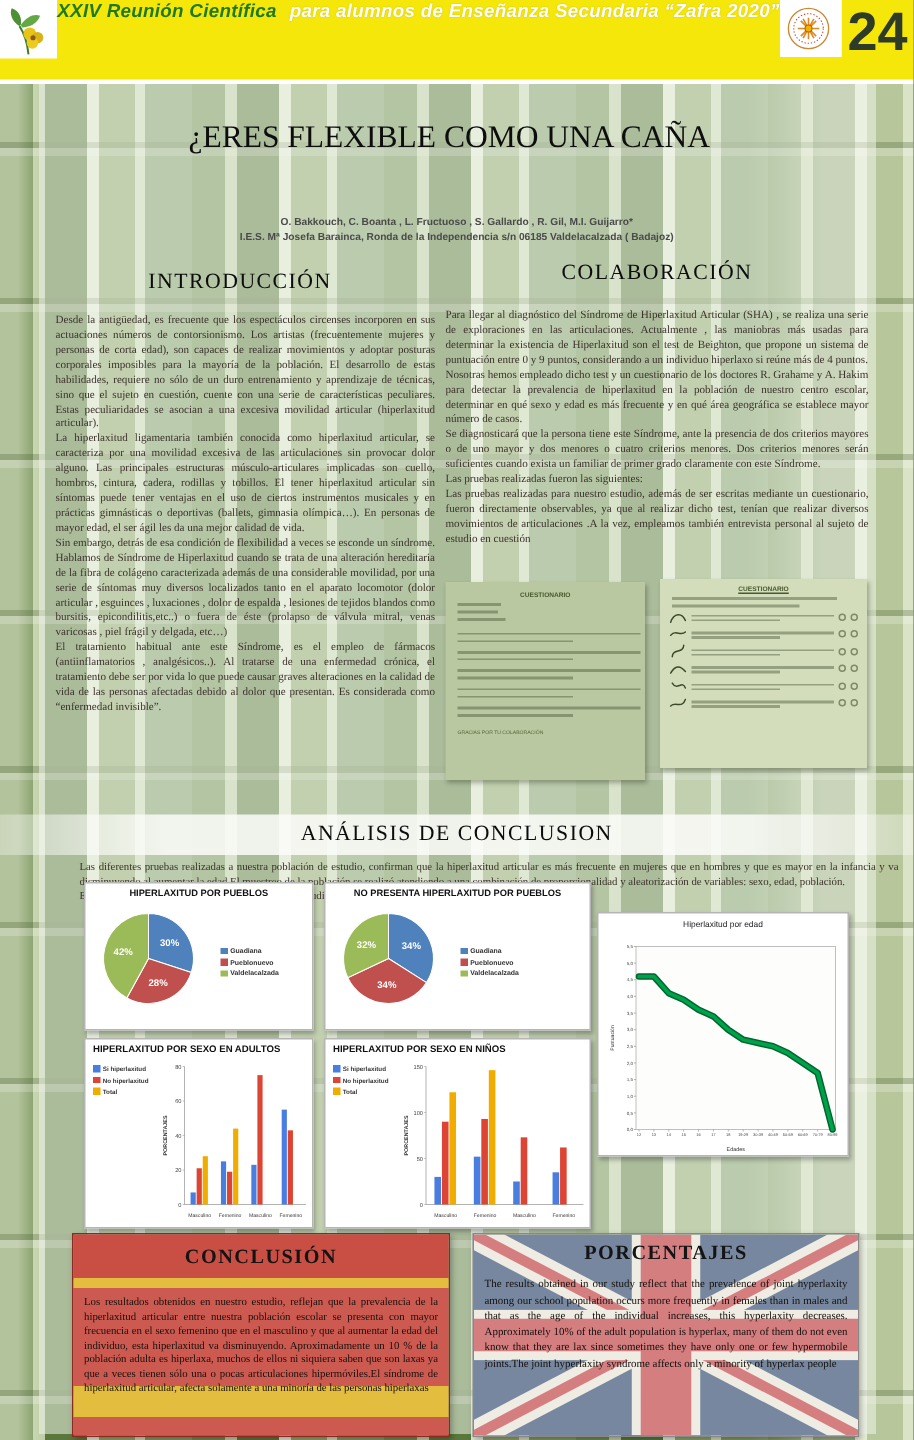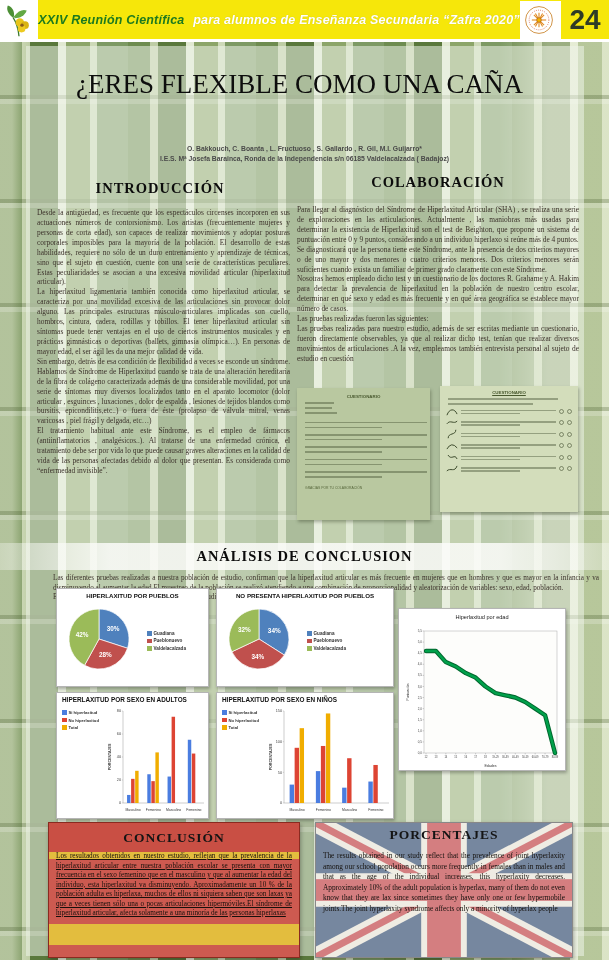--- a/index.html
+++ b/index.html
@@ -6,33 +6,33 @@
   .poster{position:relative;width:609px;height:960px;overflow:hidden;
     font-family:"Liberation Serif",serif;
     background-color:#a3b886;
     background-image:
       repeating-linear-gradient(180deg, rgba(0,0,0,0) 0 95px, rgba(70,90,45,.28) 95px 99px, rgba(255,255,255,.22) 99px 104px),
       linear-gradient(90deg, rgba(235,240,218,.55) 0 12px, rgba(0,0,0,0) 30px 82%, rgba(235,240,215,.45) 90% 100%),
       repeating-linear-gradient(90deg, #6e8c50 0 22px, #becda5 22px 30px, #5a783c 30px 58px, #e1e9d2 58px 66px, #8ca569 66px 90px, #cdd9b8 90px 97px, #7d9a64 97px 128px);
   }
   .veil{position:absolute;left:26px;right:25px;top:46px;bottom:4px;background:rgba(239,244,233,.55);}
   
-  .topbar{position:absolute;top:0;left:0;right:0;height:42px;background:#f6e70a;display:flex;align-items:center;border-bottom:3px solid #fff;box-sizing:border-box;z-index:5;}
+  .topbar{position:absolute;top:0;left:0;right:0;height:56px;background:#f6e70a;display:flex;align-items:flex-start;border-bottom:3px solid #fff;box-sizing:border-box;z-index:5;}
   .logo-box{width:38px;height:39px;background:#fff;flex:0 0 auto;display:flex;align-items:center;justify-content:center;}
   .topbar-title{flex:1;text-align:center;font-family:"Liberation Sans",sans-serif;font-style:italic;font-weight:bold;font-size:12.5px;letter-spacing:.2px;}
   .t-green{color:#1d7a1f;}
   .t-white{color:#fff;margin-left:5px;text-shadow:0 0 1px rgba(120,120,60,.4);}
   .badge-box{width:38px;height:38px;background:#fff;flex:0 0 auto;border-right:3px solid #fff;display:flex;align-items:center;justify-content:center;}
-  .poster-number{width:48px;text-align:center;font-family:"Liberation Sans",sans-serif;font-weight:bold;font-size:28px;color:#2e3b26;}
-  
-  .main-title{position:absolute;top:62px;left:5px;right:15px;margin:5px;text-align:center;font-weight:normal;font-size:27px;line-height:1.3;color:#0d0d0d;z-index:2;}
+  .poster-number{width:48px;text-align:center;font-family:"Liberation Sans",sans-serif;font-weight:bold;font-size:36px;color:#2e3b26;}
+  
+  .main-title{position:absolute;top:62px;left:5px;right:15px;margin:16px;text-align:center;font-weight:normal;font-size:21px;line-height:1.3;color:#0d0d0d;z-index:2;}
   .authors{position:absolute;top:145px;left:0;right:0;text-align:center;font-family:"Liberation Sans",sans-serif;font-weight:bold;font-size:6.8px;color:#4a4a4a;z-index:2;}
   .affiliation{position:absolute;top:155px;left:0;right:0;text-align:center;font-family:"Liberation Sans",sans-serif;font-weight:bold;font-size:6.8px;color:#4a4a4a;z-index:2;}
   
-  .sec-heading{position:absolute;margin:0;font-weight:bold;font-size:14.5px;letter-spacing:1px;color:#0c0c0c;text-align:center;z-index:2;}
+  .sec-heading{position:absolute;margin:0;font-weight:normal;font-size:14.5px;letter-spacing:1px;color:#0c0c0c;text-align:center;z-index:2;}
   #intro-h{left:30px;width:260px;top:180px;}
   #met-h{left:298px;width:280px;top:174px;}
   .text-col{position:absolute;font-size:7.4px;line-height:1.34;text-align:justify;color:#3c322b;z-index:2;}
   .text-col p{margin:0;}
   #intro-t{left:37px;width:253px;top:208px;}
   #met-t{left:297px;width:282px;top:205px;}
   
   .doc{position:absolute;z-index:2;box-shadow:1px 2px 3px rgba(40,50,25,.35);}
   #doc1{left:297px;top:388px;width:133px;height:132px;background:#b9c8a0;}
   #doc2{left:440px;top:386px;width:138px;height:126px;background:#d3ddbb;}
@@ -67,21 +67,21 @@
   .lgd-swatch{width:4.5px;height:4.5px;display:inline-block;flex:0 0 auto;}
   .bar-legend{position:absolute;left:5px;top:17px;font-size:4.2px;}
   .bar-svg-wrap{position:absolute;right:2px;top:14px;}
   .line-svg-wrap{position:absolute;left:5px;top:18px;}
   
   .conc{position:absolute;z-index:3;box-shadow:1px 2px 4px rgba(0,0,0,.3);}
   #conc-es{left:48px;top:822px;width:252px;height:136px;border:1px solid #8a2a20;box-sizing:border-box;}
   .conc-es-head{height:29px;background:#c94f44;border-bottom:1px solid #a03227;font-weight:bold;font-size:13.5px;letter-spacing:1px;text-align:center;color:#141414;line-height:29px;margin:0;}
   .conc-es-body{position:absolute;top:29px;left:0;right:0;bottom:0;
     background:linear-gradient(180deg,#e3bd3e 0 7px,#cd5a50 7px 72px,#e3bd3e 72px 93px,#cd5a50 93px 105px);
-    padding:0 7px;box-sizing:border-box;font-size:7.2px;line-height:1.32;text-align:justify;color:#17100c;text-decoration:underline;}
+    padding:12px 7px;box-sizing:border-box;font-size:7.2px;line-height:1.32;text-align:justify;color:#17100c;}
   #conc-en{left:315px;top:822px;width:258px;height:136px;border:1px solid #888;box-sizing:border-box;overflow:hidden;}
   .uk-flag{position:absolute;inset:0;width:100%;height:100%;}
   .conc-en-head{position:absolute;top:4px;left:0;right:0;margin:0;font-weight:bold;font-size:13.5px;letter-spacing:1px;text-align:center;color:#141414;}
   .conc-en-body{position:absolute;top:28px;left:7px;right:7px;font-size:7.3px;line-height:1.44;text-align:justify;color:#14100c;}
 </style>
 </head>
 <body>
 
 <div class="poster">
   <div class="veil"></div>
@@ -130,22 +130,22 @@
   <div class="text-col" id="intro-t">
       <p>Desde la antigüedad, es frecuente que los espectáculos circenses incorporen en sus actuaciones números de contorsionismo. Los artistas (frecuentemente mujeres y personas de corta edad), son capaces de realizar movimientos y adoptar posturas corporales imposibles para la mayoría de la población. El desarrollo de estas habilidades, requiere no sólo de un duro entrenamiento y aprendizaje de técnicas, sino que el sujeto en cuestión, cuente con una serie de características peculiares. Estas peculiaridades se asocian a una excesiva movilidad articular (hiperlaxitud articular).</p>
       <p>La hiperlaxitud ligamentaria también  conocida como hiperlaxitud articular, se caracteriza por una movilidad excesiva de las articulaciones sin provocar dolor alguno. Las principales estructuras músculo-articulares implicadas son cuello, hombros, cintura, cadera, rodillas y tobillos. El tener hiperlaxitud articular sin síntomas puede tener ventajas en el uso de ciertos instrumentos musicales y en prácticas gimnásticas o deportivas (ballets, gimnasia olímpica…). En personas de mayor edad, el ser ágil les da una mejor calidad de vida.</p>
       <p>Sin embargo, detrás de esa condición de flexibilidad a veces se esconde un síndrome. Hablamos de Síndrome de Hiperlaxitud cuando se trata de una alteración hereditaria de la fibra de colágeno caracterizada además de una considerable movilidad, por una serie de síntomas muy diversos localizados tanto en el aparato locomotor (dolor articular , esguinces , luxaciones , dolor de espalda , lesiones de tejidos blandos como bursitis, epicondilitis,etc..) o fuera de éste (prolapso de válvula mitral, venas varicosas , piel frágil y delgada, etc…)</p>
       <p>El tratamiento habitual ante este Síndrome, es el empleo de fármacos (antiinflamatorios , analgésicos..). Al tratarse de una enfermedad crónica, el tratamiento debe ser por vida lo que puede causar graves alteraciones en la calidad de vida de las personas afectadas debido al dolor que presentan. Es considerada como “enfermedad invisible”.</p>
     </div>
 
   <h2 class="sec-heading" id="met-h">COLABORACIÓN</h2>
   <div class="text-col" id="met-t">
       <p>Para llegar al diagnóstico del Síndrome de Hiperlaxitud Articular (SHA) , se realiza una serie de exploraciones en las articulaciones. Actualmente , las maniobras más usadas para determinar la existencia de Hiperlaxitud son el test de Beighton, que propone un sistema de puntuación entre 0 y 9 puntos, considerando a un individuo hiperlaxo si reúne más de 4 puntos.</p>
+      <p>Nosotras hemos empleado dicho test y un cuestionario de los doctores R. Grahame y A. Hakim para detectar la prevalencia de hiperlaxitud en la población de nuestro centro escolar, determinar en qué sexo y edad es más frecuente y en qué área geográfica se establece mayor número de casos.</p>
       <p>Se diagnosticará que la persona tiene este Síndrome, ante la presencia de dos criterios mayores o de uno mayor y dos menores o cuatro criterios menores. Dos criterios menores serán suficientes cuando exista un familiar de primer grado claramente con este Síndrome.</p>
-      <p>Nosotras hemos empleado dicho test y un cuestionario de los doctores R. Grahame y A. Hakim para detectar la prevalencia de hiperlaxitud en la población de nuestro centro escolar, determinar en qué sexo y edad es más frecuente y en qué área geográfica se establece mayor número de casos.</p>
       <p>Las pruebas realizadas fueron las siguientes:</p>
       <p>Las pruebas realizadas para nuestro estudio, además de ser escritas mediante un cuestionario, fueron directamente observables, ya que al realizar dicho test, tenían que realizar diversos movimientos de articulaciones .A la vez, empleamos también entrevista personal al sujeto de estudio en cuestión</p>
     </div>
 
   <div class="doc" id="doc1">
     <div class="doc-title">CUESTIONARIO</div>
     <div id="doc1-lines">
         <div class="doc-line" style="width: 22%;"></div>
         <div class="doc-line" style="width: 20%;"></div>
         <div class="doc-line" style="width: 24%;"></div>

